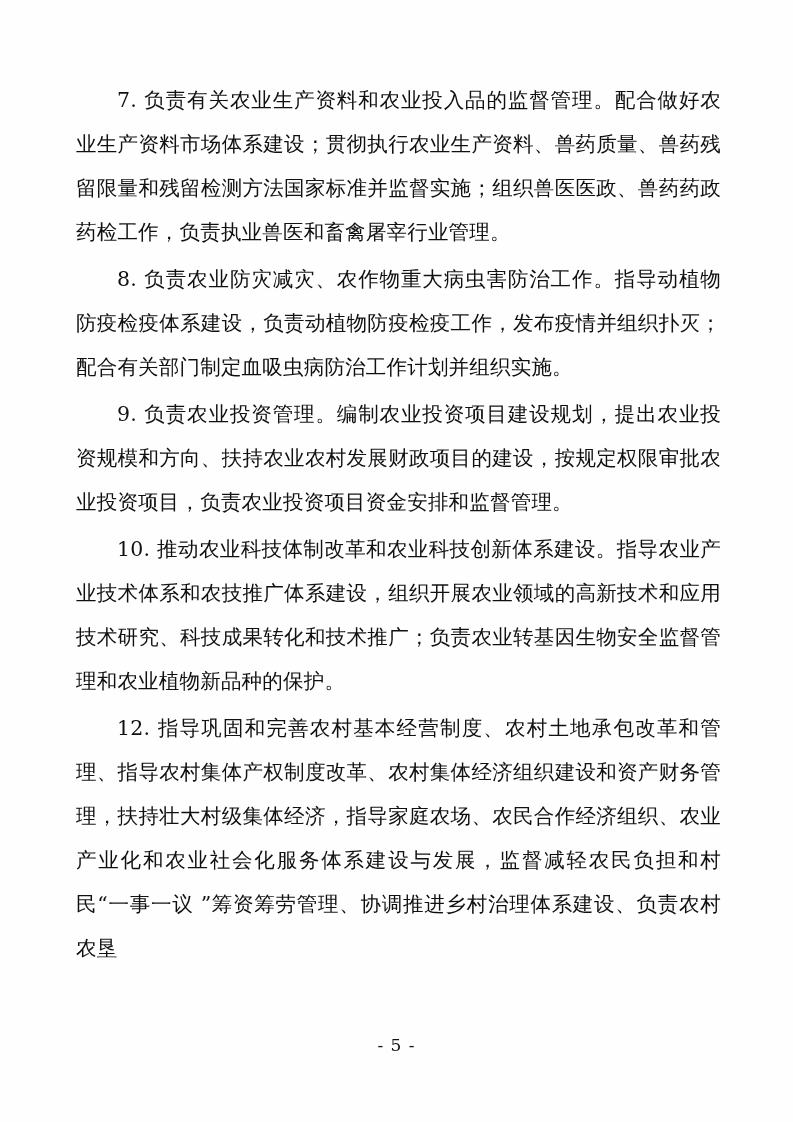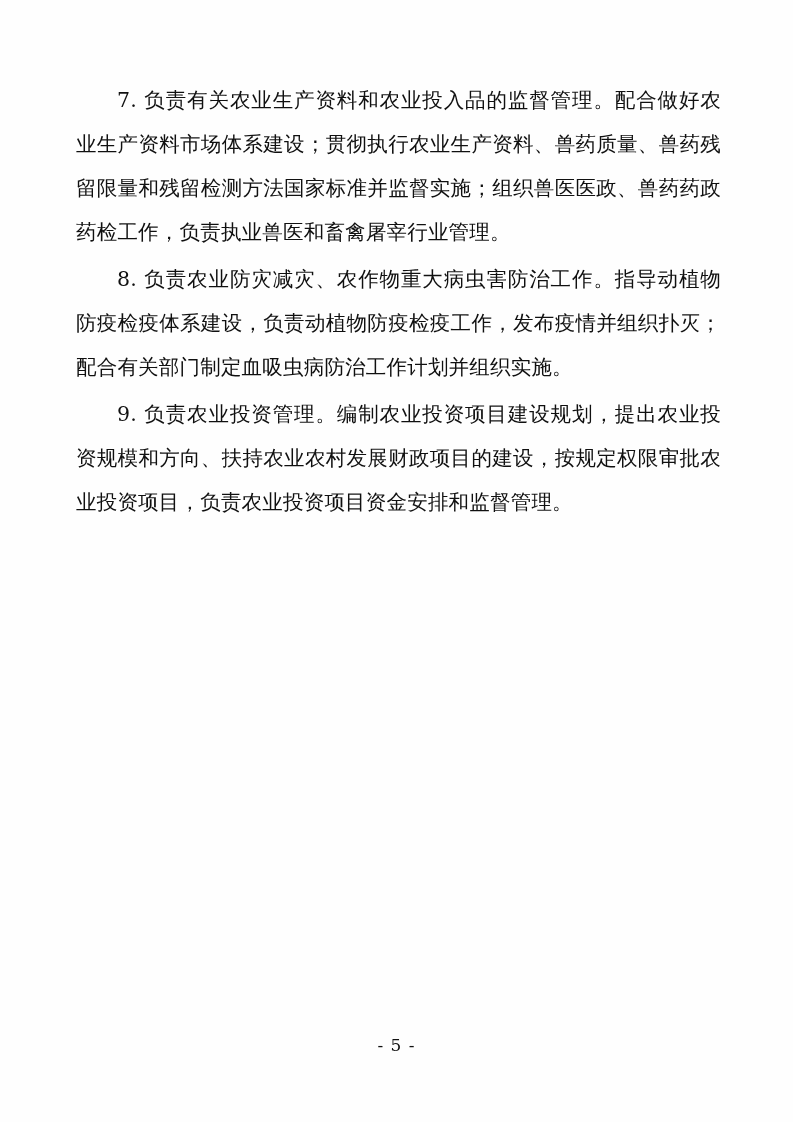--- a/index.html
+++ b/index.html
@@ -53,15 +53,17 @@
   }
 </style>
 </head>
 <body>
 
 <div class="page">
   <div class="content">
     <p class="para">7. 负责有关农业生产资料和农业投入品的监督管理。配合做好农业生产资料市场体系建设；贯彻执行农业生产资料、兽药质量、兽药残留限量和残留检测方法国家标准并监督实施；组织兽医医政、兽药药政药检工作，负责执业兽医和畜禽屠宰行业管理。</p>
     <p class="para">8. 负责农业防灾减灾、农作物重大病虫害防治工作。指导动植物防疫检疫体系建设，负责动植物防疫检疫工作，发布疫情并组织扑灭；配合有关部门制定血吸虫病防治工作计划并组织实施。</p>
     <p class="para">9. 负责农业投资管理。编制农业投资项目建设规划，提出农业投资规模和方向、扶持农业农村发展财政项目的建设，按规定权限审批农业投资项目，负责农业投资项目资金安排和监督管理。</p>
+    <p class="para">10. 推动农业科技体制改革和农业科技创新体系建设。指导农业产业技术体系和农技推广体系建设，组织开展农业领域的高新技术和应用技术研究、科技成果转化和技术推广；负责农业转基因生物安全监督管理和农业植物新品种的保护。</p>
+    <p class="para">12. 指导巩固和完善农村基本经营制度、农村土地承包改革和管理、指导农村集体产权制度改革、农村集体经济组织建设和资产财务管理，扶持壮大村级集体经济，指导家庭农场、农民合作经济组织、农业产业化和农业社会化服务体系建设与发展，监督减轻农民负担和村民“一事一议 ”筹资筹劳管理、协调推进乡村治理体系建设、负责农村农垦</p>
   </div>
   <div class="footer">- 5 -</div>
 </div>
 
 </body></html>

